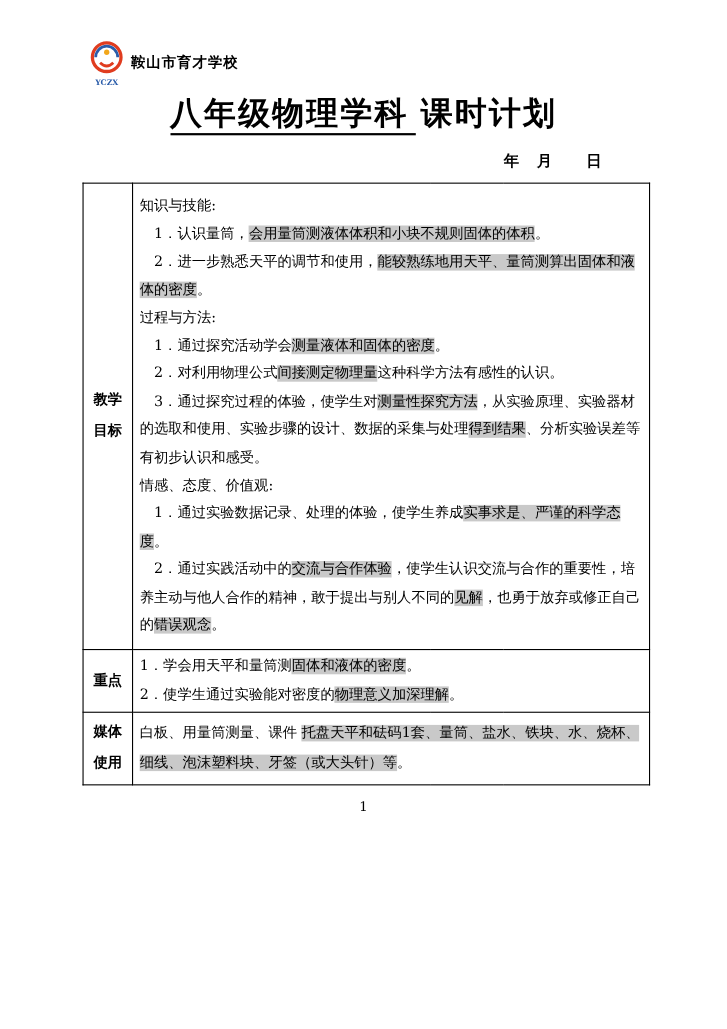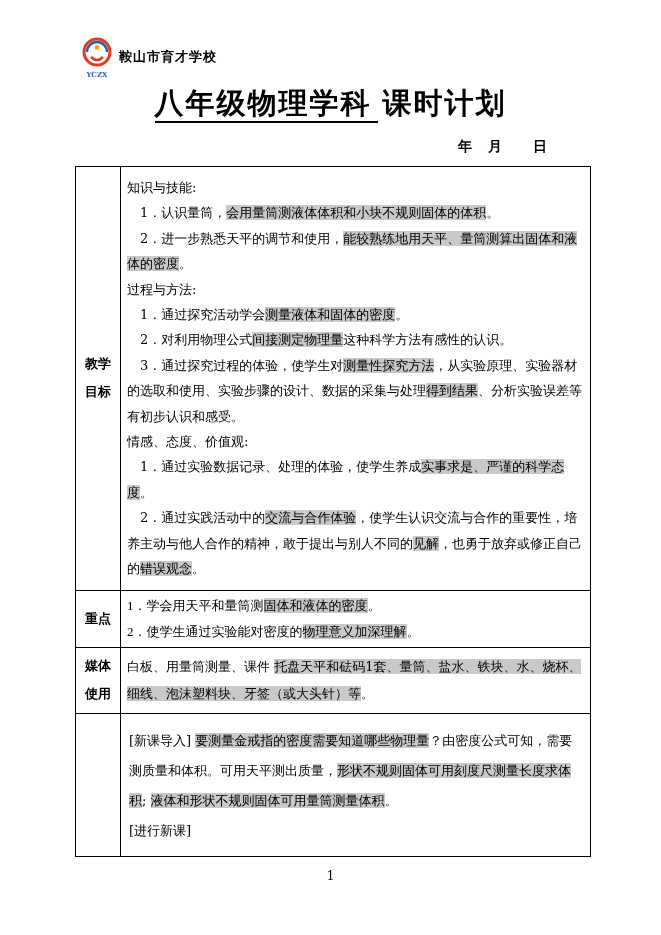--- a/index.html
+++ b/index.html
@@ -33,21 +33,21 @@
   .lesson-table td{ border:1px solid #000; font-size:13px; vertical-align:middle; }
   td.label{ font-weight:bold; text-align:center; padding:2px; }
   td.slot{ text-align:left; padding-left:6px; font-weight:bold; }
   td.content{ padding:2px 6px; }
   .lbl-line{ display:block; line-height:28px; }
   tr.topic td{ height:30px; }
   td.obj{ padding:8px 6px; line-height:25.4px; }
   p{ margin:0; }
   p.indent{ text-indent:13px; }
   tr.focus td{ height:54px; }
-  tr.focus td.content{ line-height:26px;font-family:Liberation Serif, serif; }
+  tr.focus td.content{ line-height:26px; }
   tr.difficulty td{ height:28px; }
   tr.media td{ height:66px; }
   tr.media td.content{ line-height:27px; }
   tr.intro td{ height:143px; vertical-align:top; }
   tr.intro td.content{ padding:12px 8px 0; line-height:30px; }
   .hl{ background:var(--hl); }
 
   .pagenum{ text-align:center; font-size:12px; margin-top:12px; }
 </style>
 </head>
@@ -105,25 +105,18 @@
       </tr>
       <tr class="media">
         <td class="label">
           <span class="lbl-line">媒体</span>
           <span class="lbl-line">使用</span>
         </td>
         <td class="content" colspan="3">
             <p><span>白板、用量筒测量、课件 </span><span class="hl">托盘天平和砝码1套、量筒、盐水、铁块、水、烧杯、细线、泡沫塑料块、牙签（或大头针）等</span><span>。</span></p>
           </td>
       </tr>
-      <tr class="intro">
-        <td class="label"></td>
-        <td class="content" colspan="3">
-            <p><span>[新课导入] </span><span class="hl">要测量金戒指的密度需要知道哪些物理量</span><span>？由密度公式可知，需要测质量和体积。可用天平测出质量，</span><span class="hl">形状不规则固体可用刻度尺测量长度求体积</span><span>; </span><span class="hl">液体和形状不规则固体可用量筒测量体积</span><span>。</span></p>
-            <p><span>[进行新课]</span></p>
-          </td>
-      </tr>
     </tbody>
   </table>
 
   <div class="pagenum">1</div>
 
 </div>
 
 </body></html>

